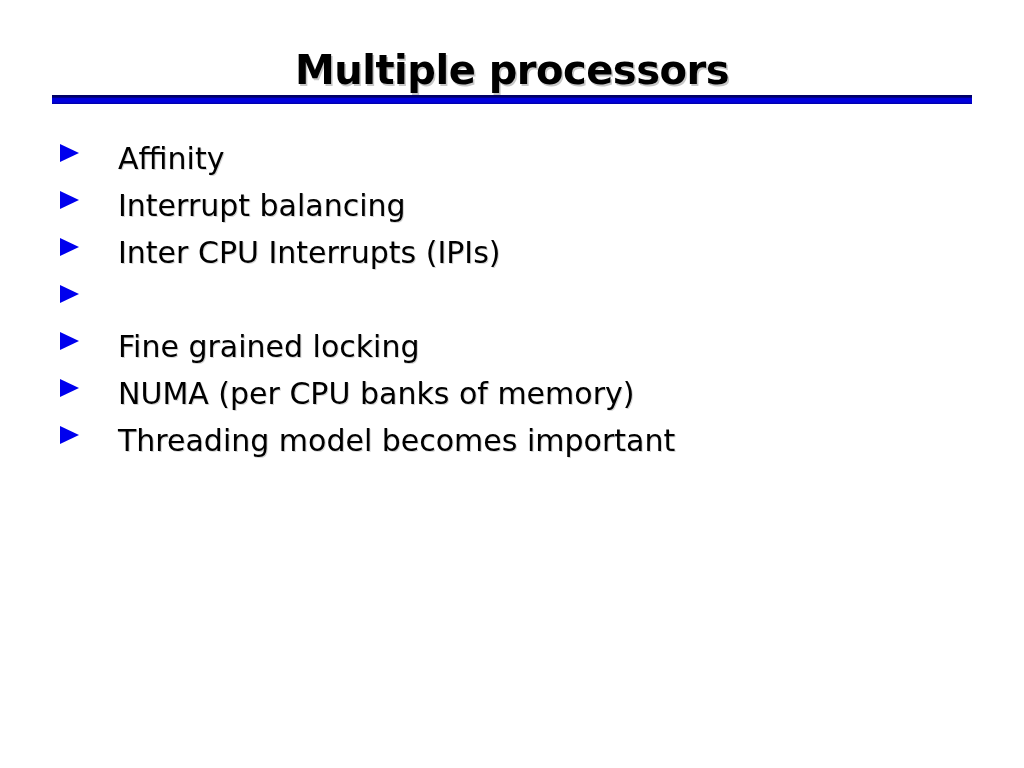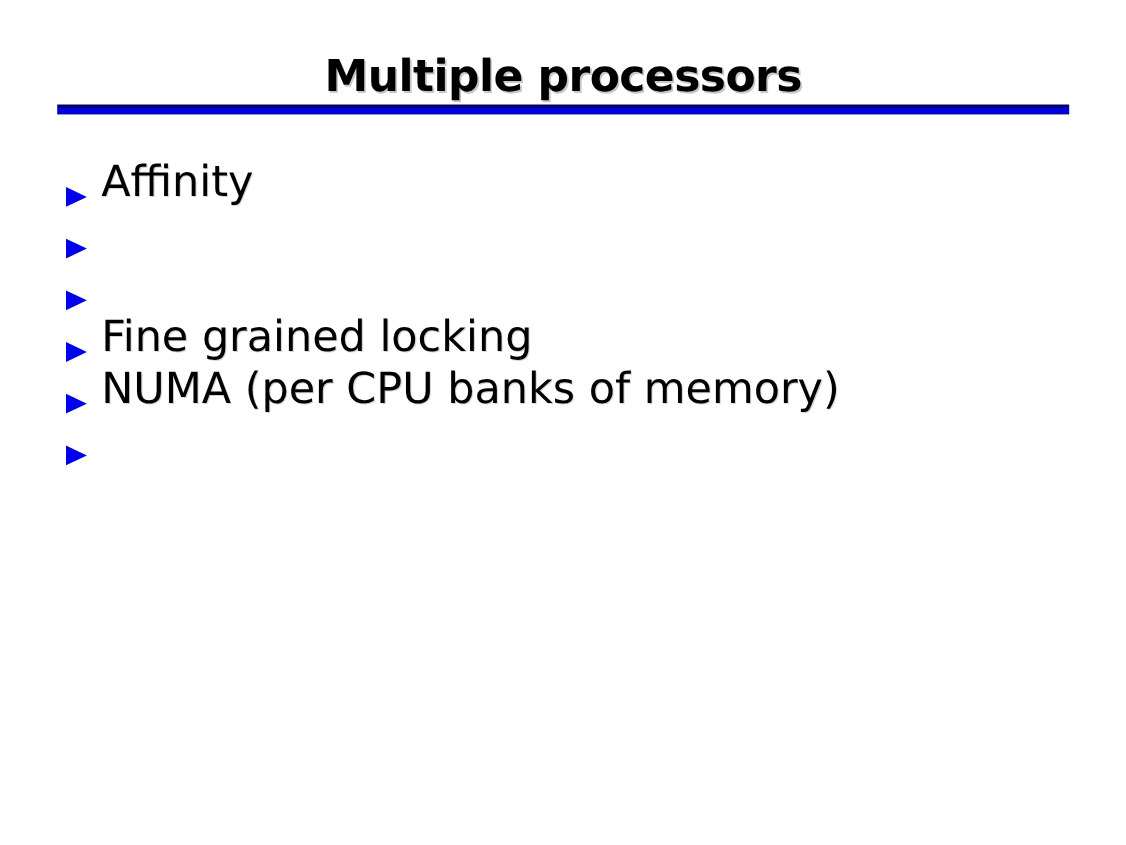--- a/index.html
+++ b/index.html
@@ -44,25 +44,26 @@
   .bullets {
     position: absolute;
     top: 141px;
     left: 60px;
     margin: 0;
     padding: 0;
     list-style: none;
   }
   .bullets li {
     display: flex;
-    align-items: flex-end;
+    align-items: flex-start;
     height: 47px;
-    font-size: 39px;
+    font-size: 30px;
     white-space: nowrap;
     text-shadow: 1px 1px 0 rgba(150,150,150,0.40);
+    gap: 26px;
   }
   .tri {
     flex: 0 0 auto;
     width: 0;
     height: 0;
     margin-right: 13px;
     margin-top: 3px;
     border-top: 9px solid transparent;
     border-bottom: 9px solid transparent;
     border-left: 19px solid var(--bullet-blue, #0000ee);
@@ -74,29 +75,35 @@
 <div class="slide" style="--bg: #ffffff; --text: #000000; --rule-blue: #0000dd; --rule-dark: #000066; --rule-mid: #0000a0; --bullet-blue: #0000ee;">
   <div class="title">Multiple processors</div>
   <div class="rule"></div>
   <ul class="bullets">
       <li>
         <span class="tri"></span>
         <span>Affinity</span>
       </li>
       <li>
         <span class="tri"></span>
+        <span>Interrupt balancing</span>
+      </li>
+      <li>
+        <span class="tri"></span>
+        <span>Inter CPU Interrupts (IPIs)</span>
       </li>
       <li>
         <span class="tri"></span>
       </li>
       <li>
         <span class="tri"></span>
         <span>Fine grained locking</span>
       </li>
       <li>
         <span class="tri"></span>
         <span>NUMA (per CPU banks of memory)</span>
       </li>
       <li>
         <span class="tri"></span>
+        <span>Threading model becomes important</span>
       </li>
     </ul>
 </div>
 
 </body></html>

